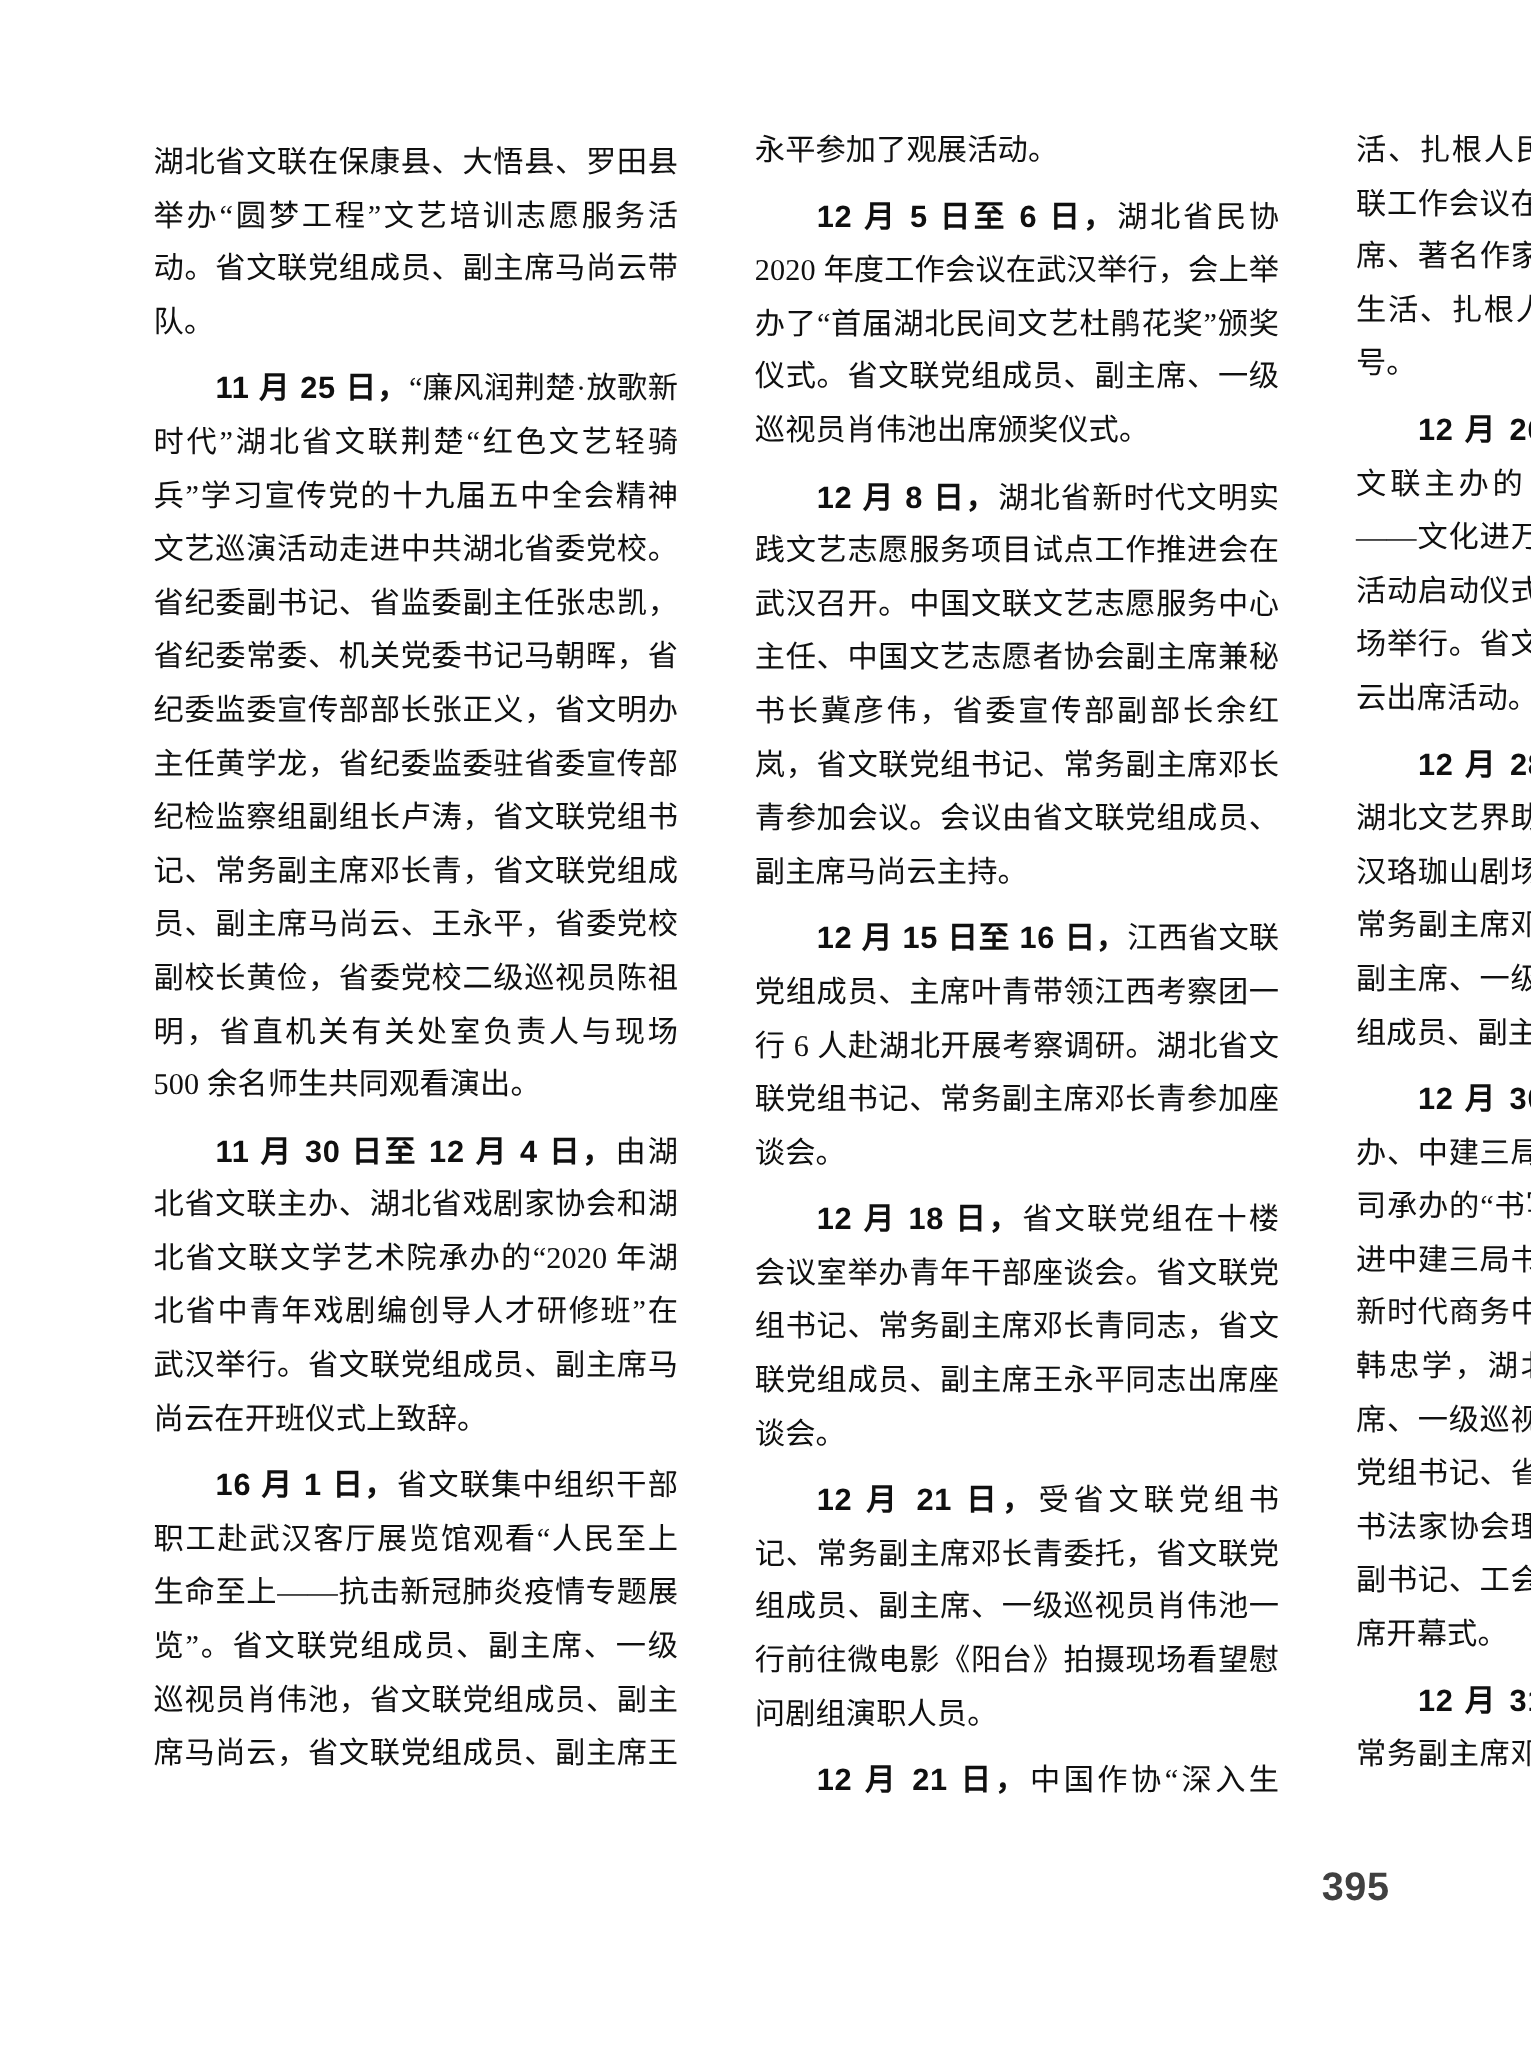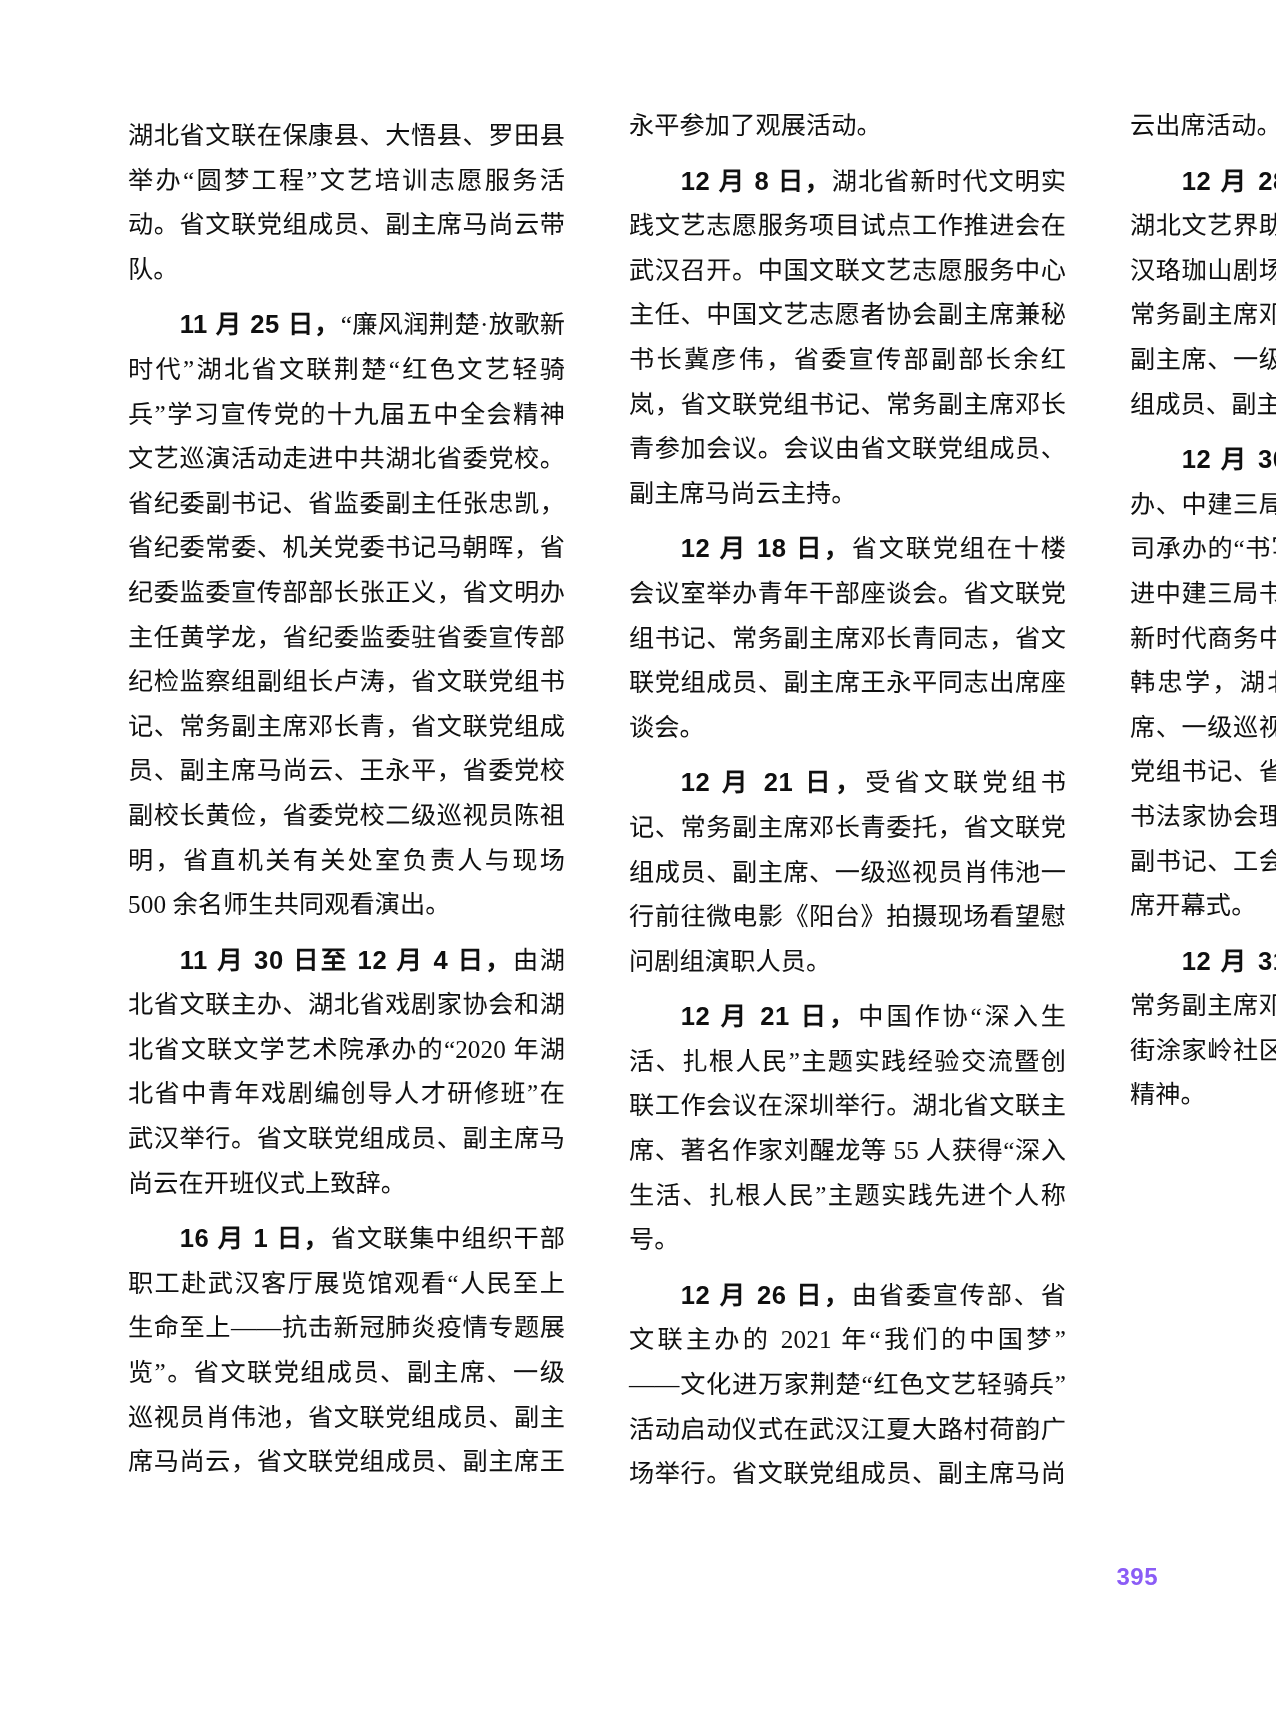--- a/index.html
+++ b/index.html
@@ -50,37 +50,39 @@
     font-weight: bold;
     font-family: "Liberation Sans", "DejaVu Sans", sans-serif;
     font-size: 25.6px;
     letter-spacing: 0.6px;
   }
   #page-number {
     position: absolute;
     right: 118px;
     bottom: 128px;
     font-family: "Liberation Sans", "DejaVu Sans", sans-serif;
-    font-size: 24px;
+    font-size: 33px;
     font-weight: bold;
     letter-spacing: 0.5px;
-    color: #8b5cf6;
+    color: #404040;
   }
 </style>
 </head>
 <body>
 
 <div id="page">
 
   <div id="content">
       <p class="para"><span class="body-text">湖北省文联在保康县、大悟县、罗田县举办“圆梦工程”文艺培训志愿服务活动。省文联党组成员、副主席马尚云带队。</span></p>
       <p class="para indent"><span class="dt">11 月 25 日，</span><span class="body-text">“廉风润荆楚·放歌新时代”湖北省文联荆楚“红色文艺轻骑兵”学习宣传党的十九届五中全会精神文艺巡演活动走进中共湖北省委党校。省纪委副书记、省监委副主任张忠凯，省纪委常委、机关党委书记马朝晖，省纪委监委宣传部部长张正义，省文明办主任黄学龙，省纪委监委驻省委宣传部纪检监察组副组长卢涛，省文联党组书记、常务副主席邓长青，省文联党组成员、副主席马尚云、王永平，省委党校副校长黄俭，省委党校二级巡视员陈祖明，省直机关有关处室负责人与现场 500 余名师生共同观看演出。</span></p>
       <p class="para indent"><span class="dt">11 月 30 日至 12 月 4 日，</span><span class="body-text">由湖北省文联主办、湖北省戏剧家协会和湖北省文联文学艺术院承办的“2020 年湖北省中青年戏剧编创导人才研修班”在武汉举行。省文联党组成员、副主席马尚云在开班仪式上致辞。</span></p>
       <p class="para indent"><span class="dt">16 月 1 日，</span><span class="body-text">省文联集中组织干部职工赴武汉客厅展览馆观看“人民至上 生命至上——抗击新冠肺炎疫情专题展览”。省文联党组成员、副主席、一级巡视员肖伟池，省文联党组成员、副主席马尚云，省文联党组成员、副主席王永平参加了观展活动。</span></p>
+      <p class="para indent"><span class="dt">12 月 5 日至 6 日，</span><span class="body-text">湖北省民协 2020 年度工作会议在武汉举行，会上举办了“首届湖北民间文艺杜鹃花奖”颁奖仪式。省文联党组成员、副主席、一级巡视员肖伟池出席颁奖仪式。</span></p>
       <p class="para indent"><span class="dt">12 月 8 日，</span><span class="body-text">湖北省新时代文明实践文艺志愿服务项目试点工作推进会在武汉召开。中国文联文艺志愿服务中心主任、中国文艺志愿者协会副主席兼秘书长冀彦伟，省委宣传部副部长余红岚，省文联党组书记、常务副主席邓长青参加会议。会议由省文联党组成员、副主席马尚云主持。</span></p>
+      <p class="para indent"><span class="dt">12 月 15 日至 16 日，</span><span class="body-text">江西省文联党组成员、主席叶青带领江西考察团一行 6 人赴湖北开展考察调研。湖北省文联党组书记、常务副主席邓长青参加座谈会。</span></p>
       <p class="para indent"><span class="dt">12 月 18 日，</span><span class="body-text">省文联党组在十楼会议室举办青年干部座谈会。省文联党组书记、常务副主席邓长青同志，省文联党组成员、副主席王永平同志出席座谈会。</span></p>
       <p class="para indent"><span class="dt">12 月 21 日，</span><span class="body-text">受省文联党组书记、常务副主席邓长青委托，省文联党组成员、副主席、一级巡视员肖伟池一行前往微电影《阳台》拍摄现场看望慰问剧组演职人员。</span></p>
       <p class="para indent"><span class="dt">12 月 21 日，</span><span class="body-text">中国作协“深入生活、扎根人民”主题实践经验交流暨创联工作会议在深圳举行。湖北省文联主席、著名作家刘醒龙等 55 人获得“深入生活、扎根人民”主题实践先进个人称号。</span></p>
       <p class="para indent"><span class="dt">12 月 26 日，</span><span class="body-text">由省委宣传部、省文联主办的 2021 年“我们的中国梦”——文化进万家荆楚“红色文艺轻骑兵”活动启动仪式在武汉江夏大路村荷韵广场举行。省文联党组成员、副主席马尚云出席活动。</span></p>
       <p class="para indent"><span class="dt">12 月 28 日，</span><span class="body-text">省文联“圆梦小康”湖北文艺界助力脱贫攻坚文艺展演在武汉珞珈山剧场举行。省文联党组书记、常务副主席邓长青，省文联党组成员、副主席、一级巡视员肖伟池，省文联党组成员、副主席王永平出席活动现场。</span></p>
       <p class="para indent"><span class="dt">12 月 30 日，</span><span class="body-text">由湖北省书法院主办、中建三局协办、中建三局总承包公司承办的“书写新时代”湖北省书法院走进中建三局书法展开幕仪式在中建三局新时代商务中心举行。湖北省原副省长韩忠学，湖北省文联党组成员、副主席、一级巡视员肖伟池，原湖北省文联党组书记、省书法院常务副院长、中国书法家协会理事刘永泽，中建三局党委副书记、工会主席胡金国等领导嘉宾出席开幕式。</span></p>
       <p class="para indent"><span class="dt">12 月 31 日，</span><span class="body-text">省文联党组书记、常务副主席邓长青赴武汉市武昌区中南街涂家岭社区宣讲党的十九届五中全会精神。</span></p>
     </div>
 
   <div id="page-number">395</div>

